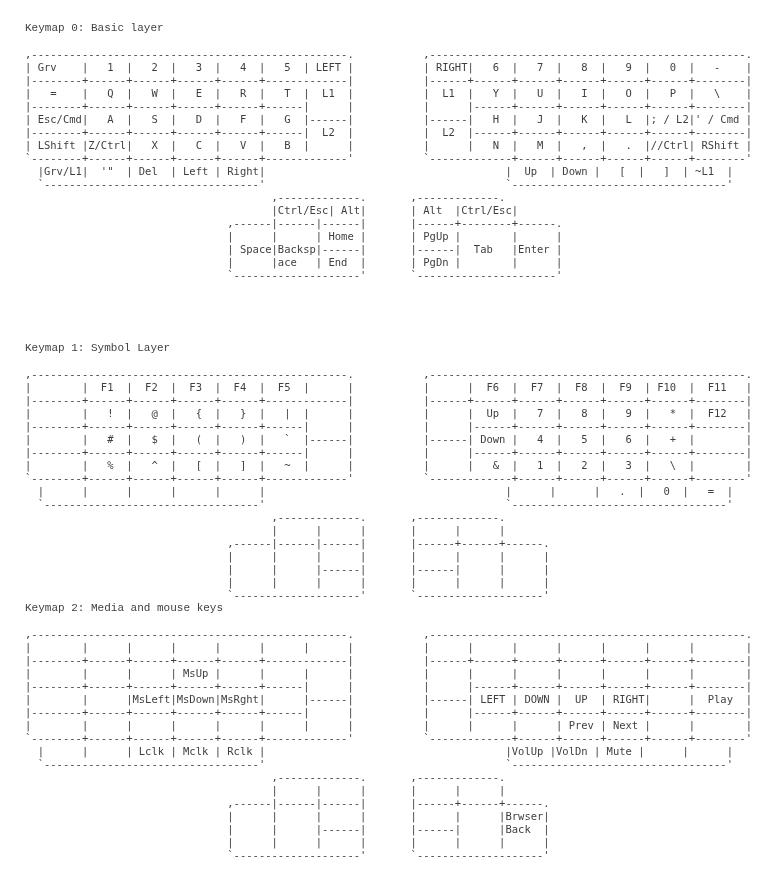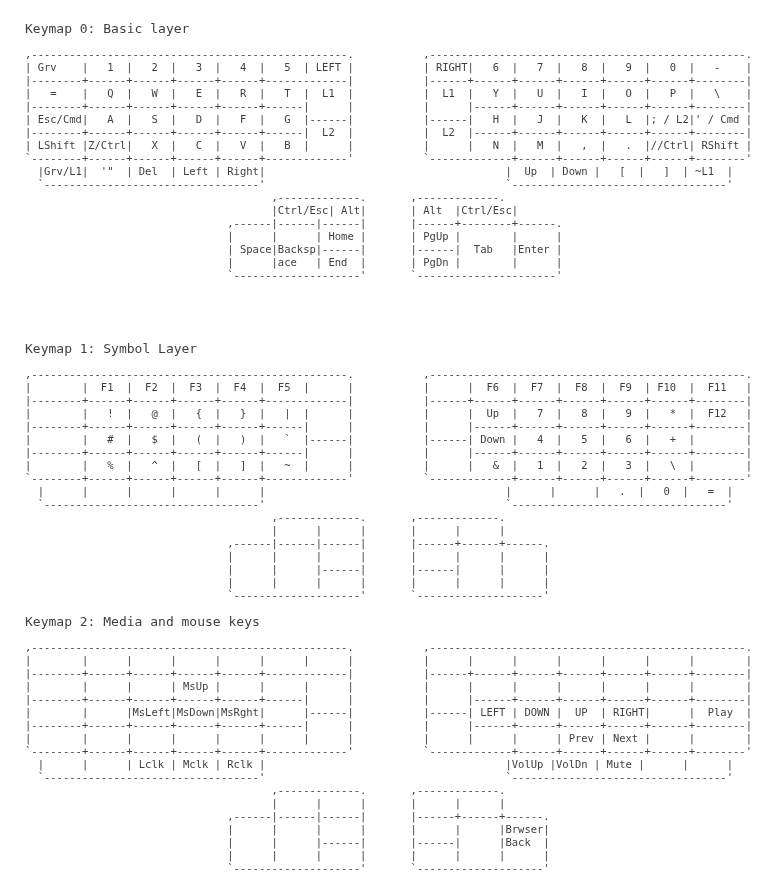--- a/index.html
+++ b/index.html
@@ -13,36 +13,37 @@
     box-sizing: border-box;
     padding: 22px 0 0 25px;
     font-family: "DejaVu Sans Mono", "Liberation Mono", monospace;
     color: #3f3f3f;
     overflow: hidden;
   }
   .keymap-section {
     margin: 0;
   }
   .km-title {
-    font-size: 13px;
+    font-size: 11px;
     line-height: 13px;
     height: 13px;
     white-space: pre;
     font-weight: normal;
+    font-family: Liberation Mono, monospace;
   }
   pre.km-art {
     margin: 13px 0 0 0;
     padding: 0;
     font-family: inherit;
     font-size: 10.5px;
     line-height: 13px;
     white-space: pre;
   }
   #keymap-0 { margin-bottom: 60px; }
-  #keymap-1 { margin-bottom: 13px; }
+  #keymap-1 { }
   #keymap-2 { margin-bottom: 12px; }
 </style>
 </head>
 <body>
 
 <section class="keymap-section" id="keymap-0">
   <div class="km-title">Keymap 0: Basic layer</div>
   <pre class="km-art">,--------------------------------------------------.           ,--------------------------------------------------.
 | Grv    |   1  |   2  |   3  |   4  |   5  | LEFT |           | RIGHT|   6  |   7  |   8  |   9  |   0  |   -    |
 |--------+------+------+------+------+-------------|           |------+------+------+------+------+------+--------|

